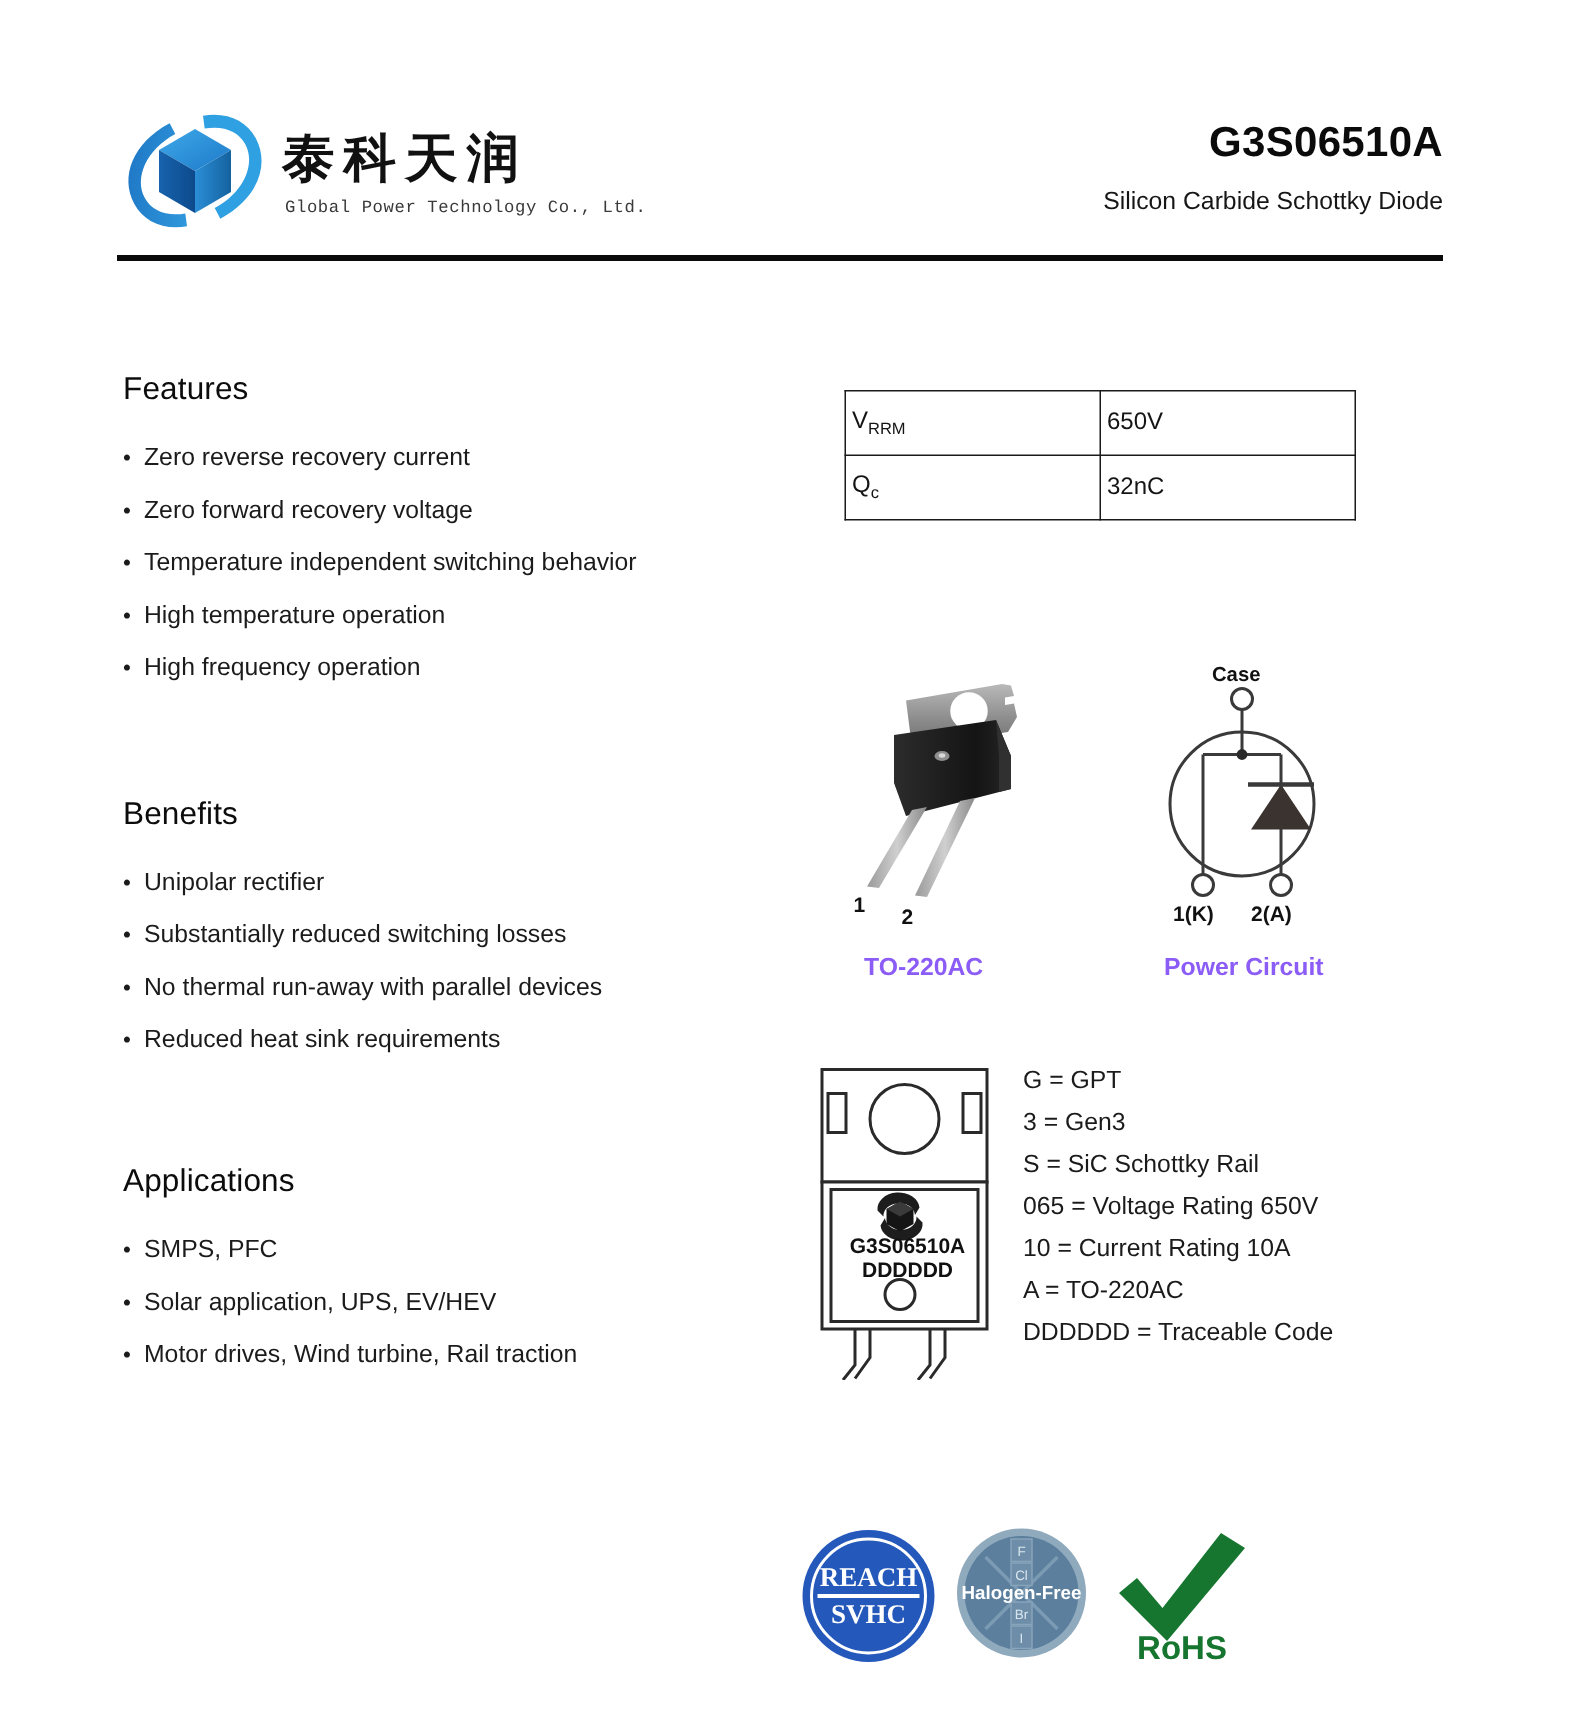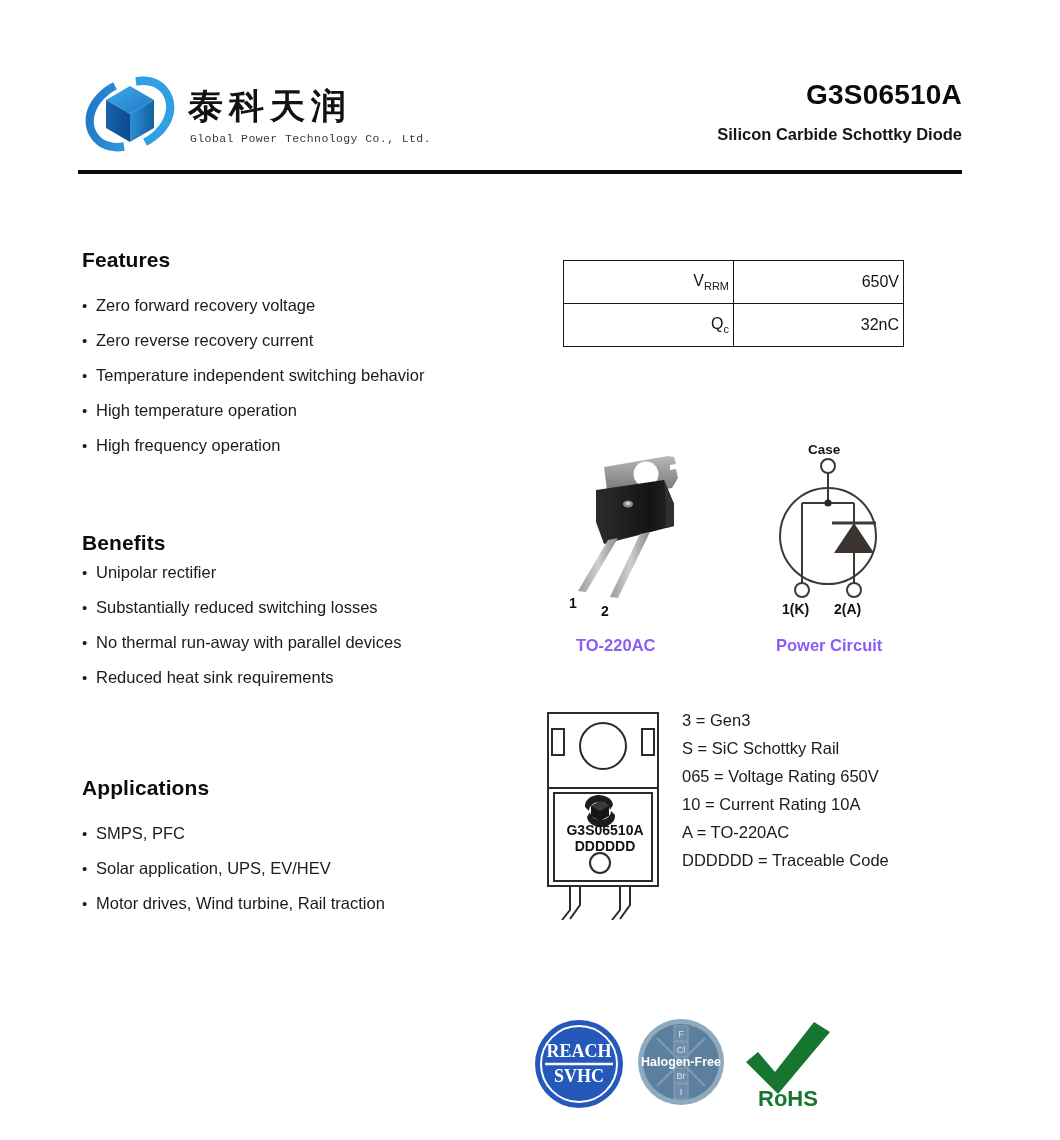--- a/index.html
+++ b/index.html
@@ -64,33 +64,32 @@
     font-weight: 700;
     letter-spacing: .2px;
     color: #0b0b0b;
     line-height: 34px;
   }
   .subtitle {
     margin-top: 12px;
     font-size: 16.5px;
     color: #161616;
     line-height: 20px;
-    font-weight: bold;
   }
   .header-rule {
     position: absolute;
     left: 78px; top: 170px;
     width: 884px; height: 4px;
     background: #0a0a0a;
   }
 
   
   .section-heading {
     font-size: 21px;
-    font-weight: 700;
+    font-weight: 400;
     color: #0c0c0c;
     letter-spacing: .1px;
   }
   .bullet-list { margin: 0; padding: 0; list-style: none; }
   .bullet-list li {
     font-size: 16.5px;
     color: #1b1b1b;
     line-height: 34px;
     white-space: nowrap;
   }
@@ -98,36 +97,36 @@
     content: "\2022";
     display: inline-block;
     width: 14px;
     font-size: 15px;
     color: #1b1b1b;
   }
 
   #features-section { position: absolute; left: 82px; top: 248px; width: 440px; }
   #features-section .bullet-list { margin-top: 16px; }
   #benefits-section { position: absolute; left: 82px; top: 531px; width: 440px; }
-  #benefits-section .bullet-list { }
+  #benefits-section .bullet-list { margin-top: 16px; }
   #applications-section { position: absolute; left: 82px; top: 776px; width: 440px; }
   #applications-section .bullet-list { margin-top: 16px; }
 
   
   .spec-table {
     position: absolute;
     left: 563px; top: 260px;
     width: 322px;
     border-collapse: collapse;
     table-layout: fixed;
   }
   .spec-table td {
     border: 1.6px solid #1a1a1a;
     height: 42px;
-    text-align: right;
+    text-align: left;
     vertical-align: middle;
     font-size: 16px;
     color: #141414;
     padding: 0 4px;
   }
   .spec-table td.param { width: 161px; }
   .spec-table td.value { width: 161px; }
   .spec-table sub { font-size: 11px; }
 
   
@@ -214,22 +213,22 @@
     <div class="title-block">
       <div class="part-number">G3S06510A</div>
       <div class="subtitle">Silicon Carbide Schottky Diode</div>
     </div>
   </div>
   <div class="header-rule"></div>
 
   <div id="features-section">
     <div class="section-heading">Features</div>
     <ul class="bullet-list">
+      <li>Zero reverse recovery current</li>
       <li>Zero forward recovery voltage</li>
-      <li>Zero reverse recovery current</li>
       <li>Temperature independent switching behavior</li>
       <li>High temperature operation</li>
       <li>High frequency operation</li>
     </ul>
   </div>
 
   <div id="benefits-section">
     <div class="section-heading">Benefits</div>
     <ul class="bullet-list">
       <li>Unipolar rectifier</li>
@@ -340,20 +339,21 @@
       <path d="M-15 -4 A 14 11 0 0 1 13 -6 L 10 -1 A 10 8 0 0 0 -11 0 Z" fill="#1d1d1d"></path>
       <path d="M15 4 A 14 11 0 0 1 -13 6 L -10 1 A 10 8 0 0 0 11 0 Z" fill="#1d1d1d"></path>
       <polygon points="0,-10 9,-5 9,5 0,10 -9,5 -9,-5" fill="#151515"></polygon>
       <polygon points="0,-10 9,-5 0,0 -9,-5" fill="#3a3a3a"></polygon>
     </g>
     <text x="65" y="130" text-anchor="middle" font-family="Liberation Sans, sans-serif" font-size="14" font-weight="700" fill="#111">G3S06510A</text>
     <text x="65" y="146" text-anchor="middle" font-family="Liberation Sans, sans-serif" font-size="14" font-weight="700" fill="#111">DDDDDD</text>
   </svg>
 
   <ul class="decode-list">
+    <li>G = GPT</li>
     <li>3 = Gen3</li>
     <li>S = SiC Schottky Rail</li>
     <li>065 = Voltage Rating 650V</li>
     <li>10 = Current Rating 10A</li>
     <li>A = TO-220AC</li>
     <li>DDDDDD = Traceable Code</li>
   </ul>
 
   <div class="badges">
 

